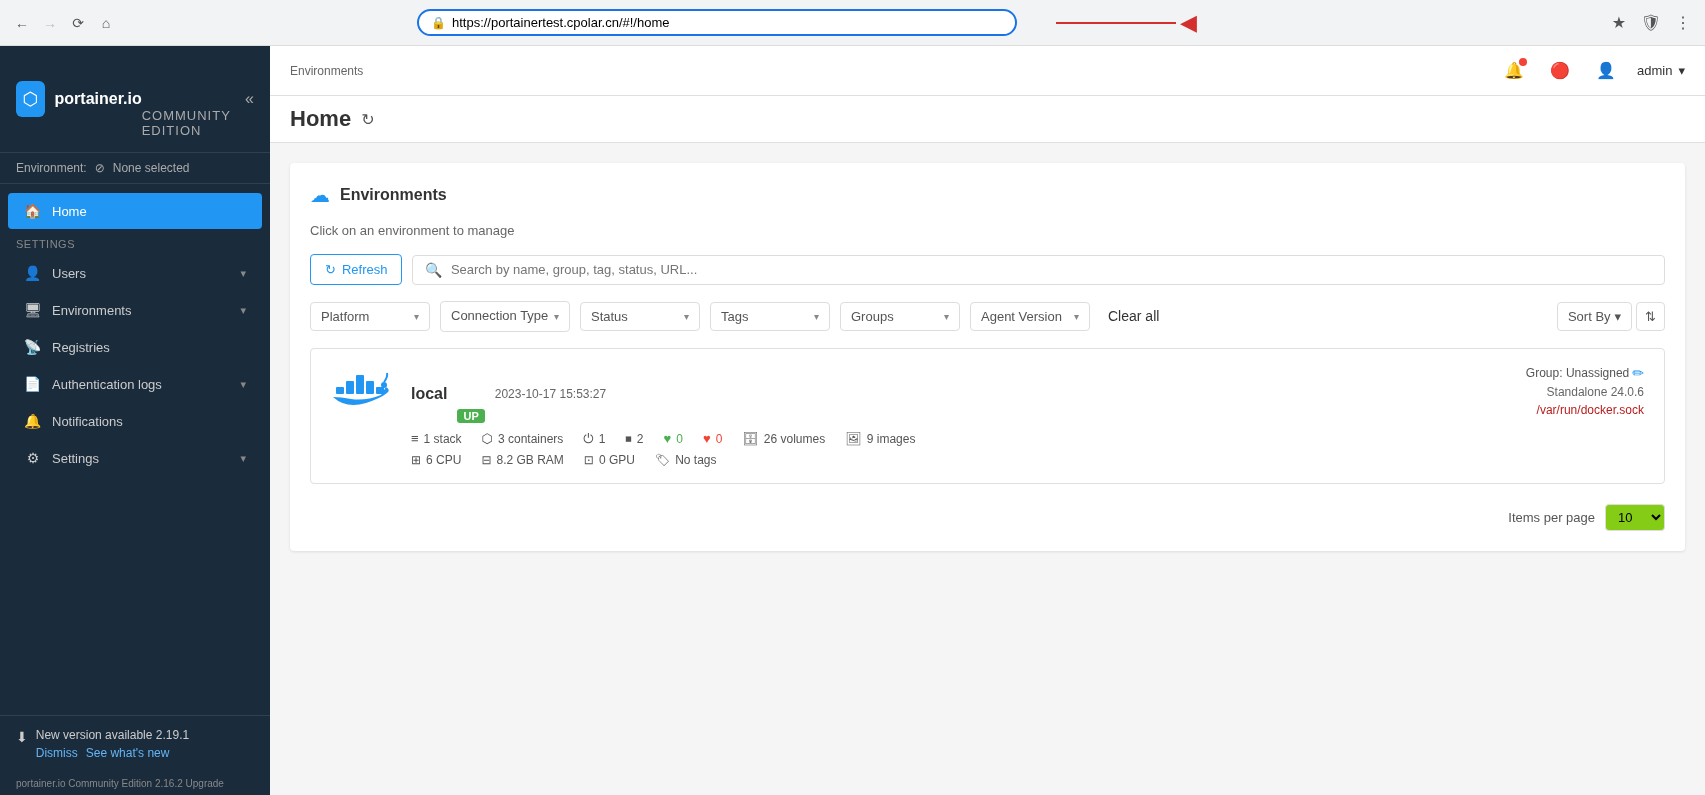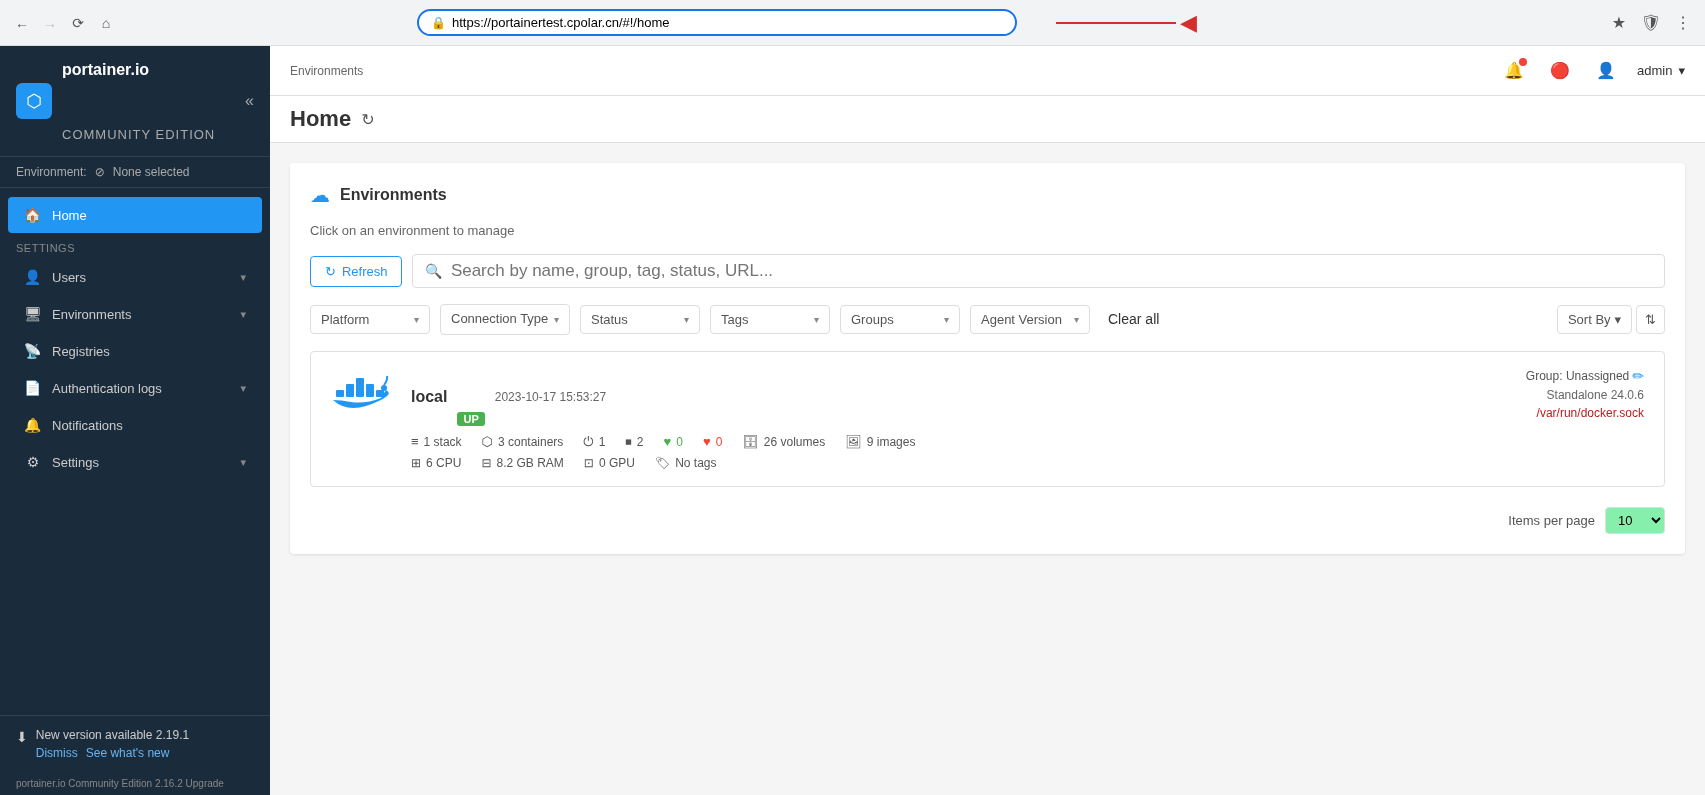--- a/index.html
+++ b/index.html
@@ -69,21 +69,21 @@
       border-bottom: 1px solid rgba(255,255,255,0.1);
     }
     .logo-area { display: flex; align-items: center; gap: 10px; }
     .logo-icon {
       width: 36px; height: 36px;
       background: #2196f3;
       border-radius: 6px;
       display: flex; align-items: center; justify-content: center;
       color: white; font-size: 18px;
     }
-    .logo-text-wrap { display: flex; flex-direction: column; }
+    .logo-text-wrap { display: flex; flex-direction: row; align-items: center; }
     .logo-title { font-size: 16px; font-weight: 700; color: white; line-height: 1.2; }
     .logo-subtitle { font-size: 13px; color: #aaa; letter-spacing: 1px; margin-top: 48px; }
     .collapse-btn { color: #aaa; cursor: pointer; font-size: 16px; background: none; border: none; }
 
     .sidebar-nav { flex: 1; padding: 8px 0; }
     .nav-item {
       display: flex; align-items: center; gap: 10px;
       padding: 10px 16px;
       cursor: pointer;
       color: #ccc;
@@ -177,21 +177,21 @@
     .search-box {
       flex: 1;
       display: flex; align-items: center;
       border: 1px solid #ddd;
       border-radius: 4px;
       padding: 6px 12px;
       gap: 8px;
       background: white;
     }
     .search-box input {
-      border: none; outline: none; font-size: 17px; flex: 1; color: #ef4444;
+      border: none; outline: none; font-size: 13px; flex: 1; color: #ef4444;
       background: transparent;
     }
     .search-icon { color: #999; font-size: 14px; }
 
     
     .filter-row { display: flex; align-items: center; gap: 10px; margin-bottom: 16px; flex-wrap: wrap; }
     .filter-select {
       display: flex; align-items: center; 
       border: 1px solid #ddd; border-radius: 4px;
       padding: 6px 10px;
@@ -256,21 +256,21 @@
     .standalone-info { font-size: 12px; color: #666; }
     .socket-info { font-size: 12px; color: #b91c1c; }
     .edit-icon { color: #2196f3; cursor: pointer; font-size: 14px; }
 
     
     .pagination-row { display: flex; align-items: center; justify-content: flex-end; margin-top: 20px; gap: 10px; }
     .items-per-page { font-size: 13px; color: #555; }
     .page-select {
       border: 1px solid #ddd; border-radius: 4px;
       padding: 4px 8px; font-size: 13px;
-      background: #86efac; cursor: pointer;
+      background: #84cc16; cursor: pointer;
     }
 
     
     .filter-select-tall { min-width: 130px; }
     .filter-label-two-line { line-height: 1.3; }
   </style>
 </head>
 <body>
 
 <div class="browser-chrome">

